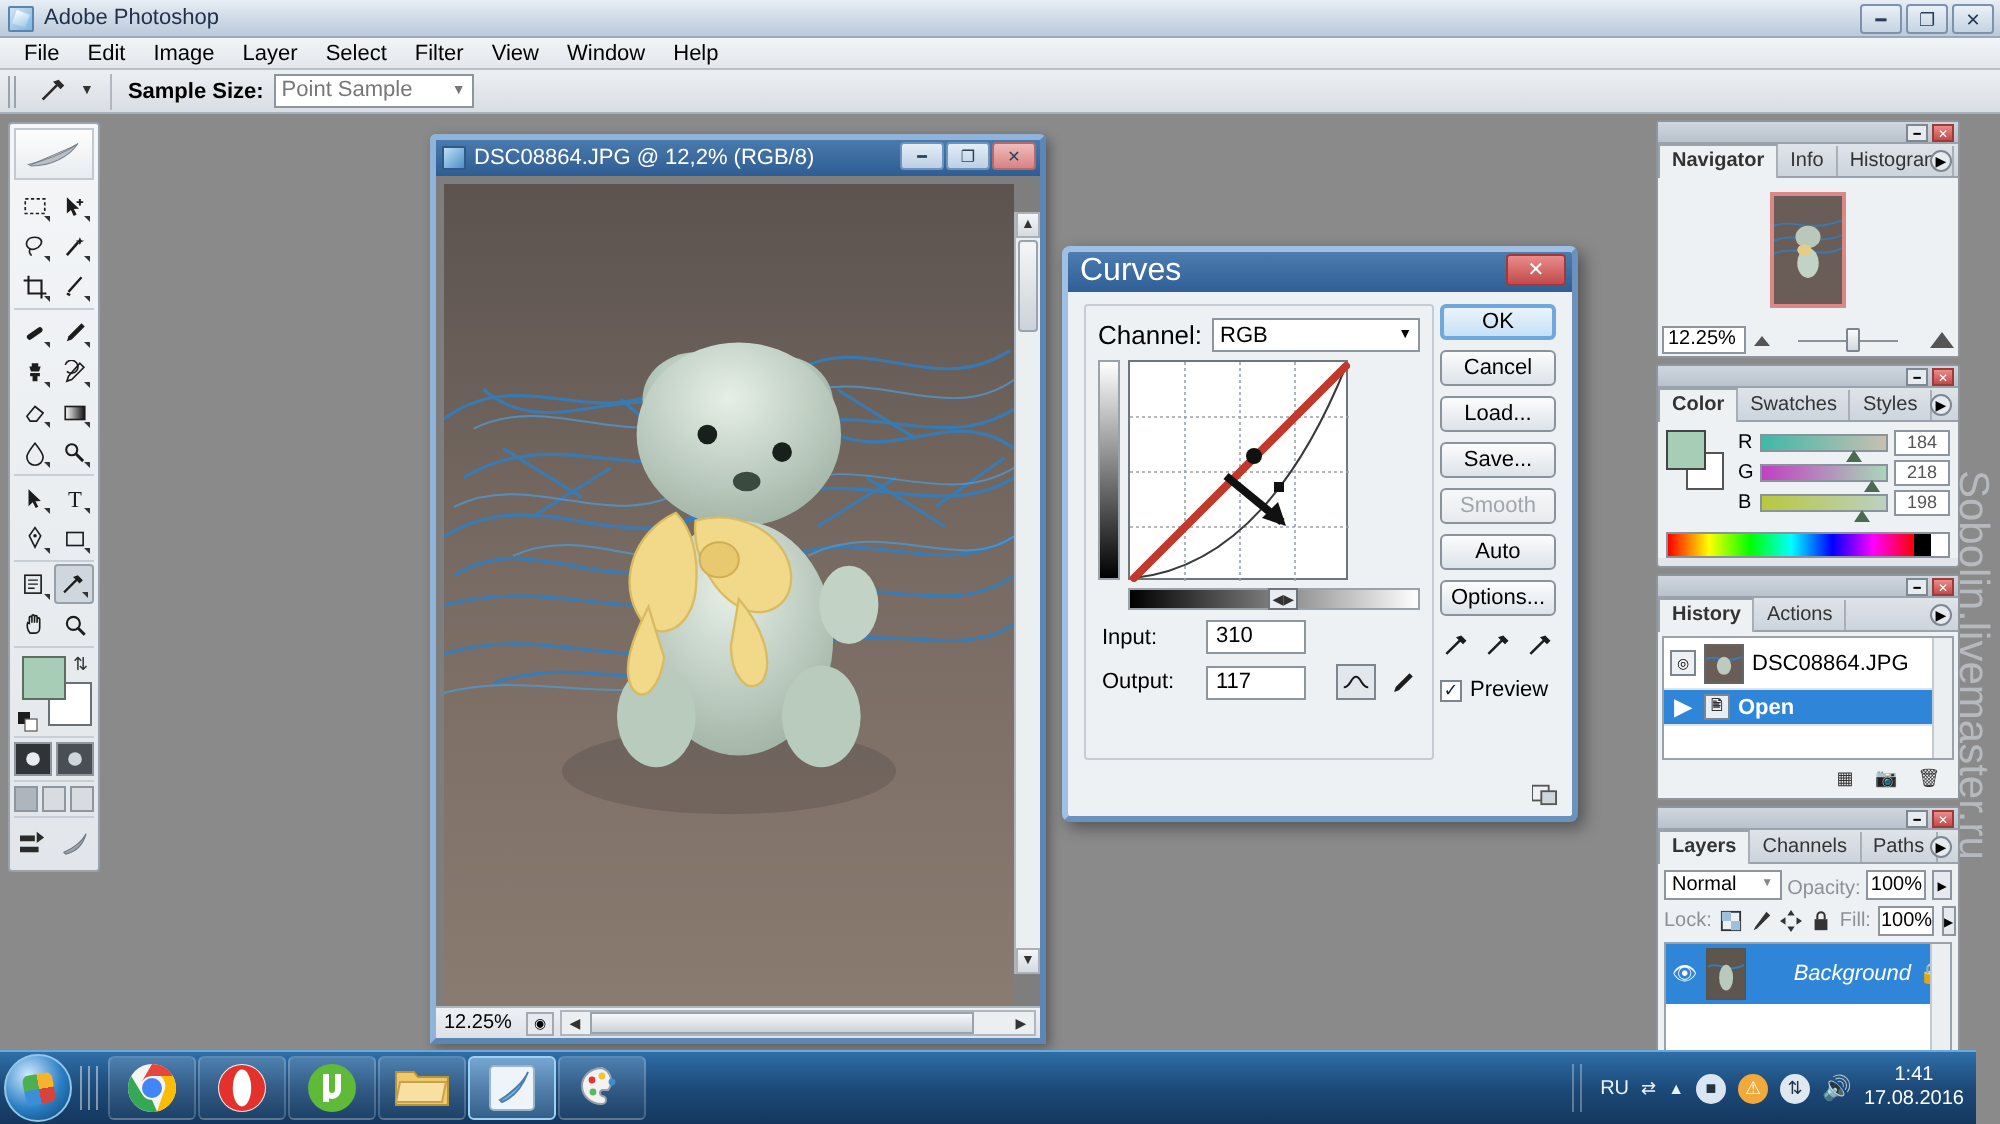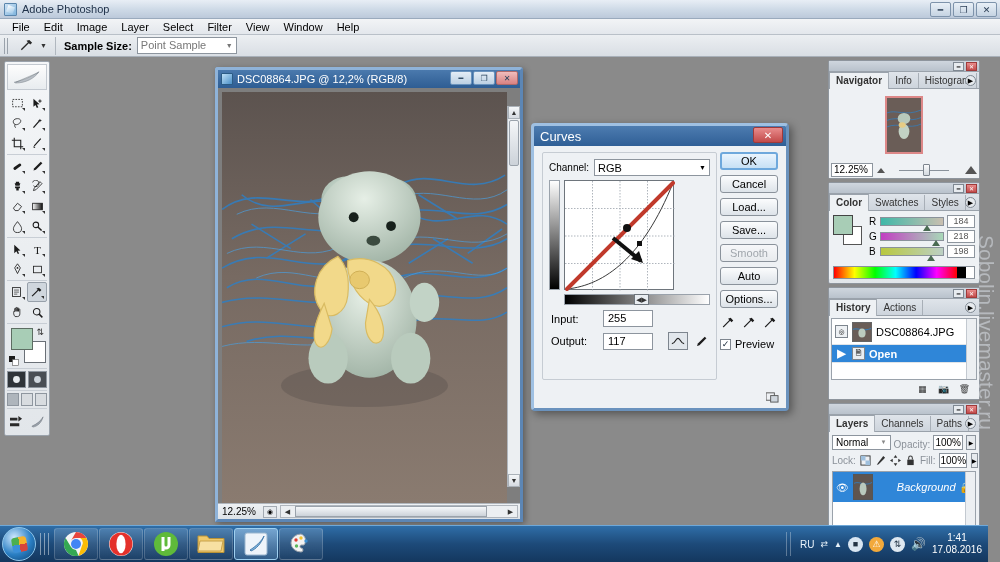--- a/index.html
+++ b/index.html
@@ -178,32 +178,32 @@
     position:absolute; left:531px; top:66px; width:258px; height:288px;
     border:3px solid; border-color:#9fc0e2 #6a92bd #6a92bd #9fc0e2;
     background:#eef1f4; border-radius:4px;
     box-shadow:3px 3px 8px rgba(0,0,0,.4);
   }
   .cv-title {
     height:20px; background:linear-gradient(#4d7cb0,#2f5f96);
     display:flex; align-items:center; padding-left:6px; position:relative;
     border-radius:1px 1px 0 0;
   }
-  .cv-title-text{ color:#fff; font-size:13px; }
+  .cv-title-text{ color:#fff; font-size:16px; }
   .cv-close {
     position:absolute; right:3px; top:1px; width:30px;height:16px;
     background:linear-gradient(#e98c8c,#c24a4a); border:1px solid #a03a3a;
     border-radius:2px; color:#fff; font-size:10px;
     display:flex;align-items:center;justify-content:center;
   }
   .cv-body { position:absolute; left:0; right:0; top:20px; bottom:0; padding:6px; }
   .cv-main { position:absolute; left:8px; top:6px; width:175px; bottom:28px;
              border:1px solid #c6ccd3; border-radius:2px; background:#eef1f4; }
   .cv-chan { display:flex; align-items:center; gap:5px; padding:6px 6px 4px 6px; }
-  .cv-chan label{ font-size:10px; }
+  .cv-chan label{ font-size:13px; }
   .cv-chan .sel {
     flex:1; height:17px; background:#fff; border:1px solid #8d959e;
     font-size:11px; padding:0 3px; display:flex; align-items:center;
     justify-content:space-between;
   }
   .graph-wrap { display:flex; padding:0 6px; gap:4px; }
   .vgrad { width:11px; height:110px; background:linear-gradient(#fff,#000);
            border:1px solid #9aa2ab; }
   .graph { position:relative; width:110px; height:110px;
            background:#fff; border:1px solid #6e757c; }
@@ -751,21 +751,21 @@
               </svg>
             </div>
           </div>
 
           <div class="hgrad">
             <div class="handle">◀▶</div>
           </div>
 
           <div class="io-row">
             <label>Input:</label>
-            <div class="io-box">255</div>
+            <div class="io-box">310</div>
           </div>
           <div class="io-row">
             <label>Output:</label>
             <div class="io-box">117</div>
             <div class="io-tools">
               <div class="curve-btn">
                 <svg width="14" height="12" viewBox="0 0 16 12">
                     <path d="M1 9 C5 9 5 3 8 3 C11 3 11 9 15 9" fill="none" stroke="#1c1c1c" stroke-width="1.2"></path>
                   </svg>
               </div>

